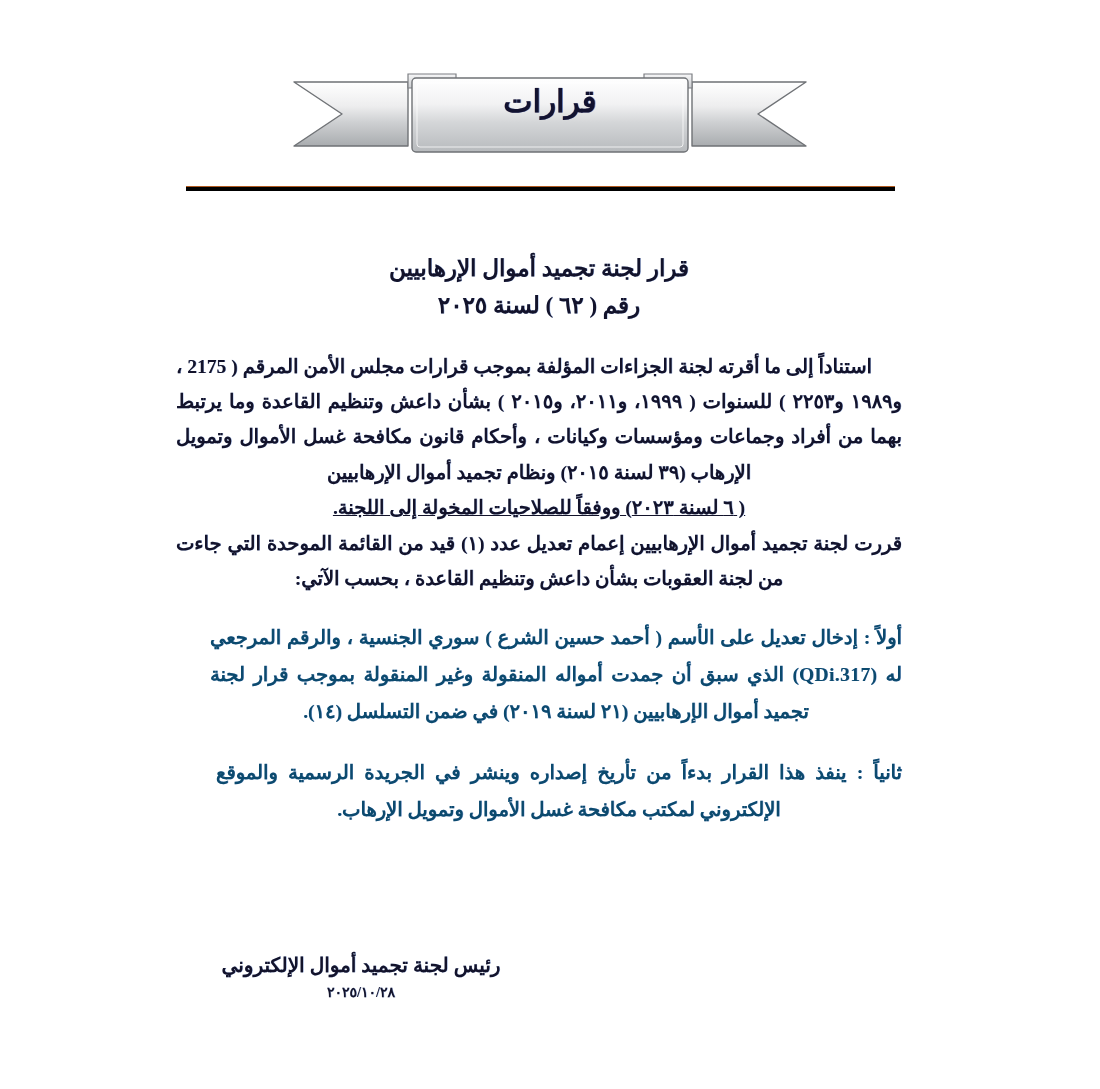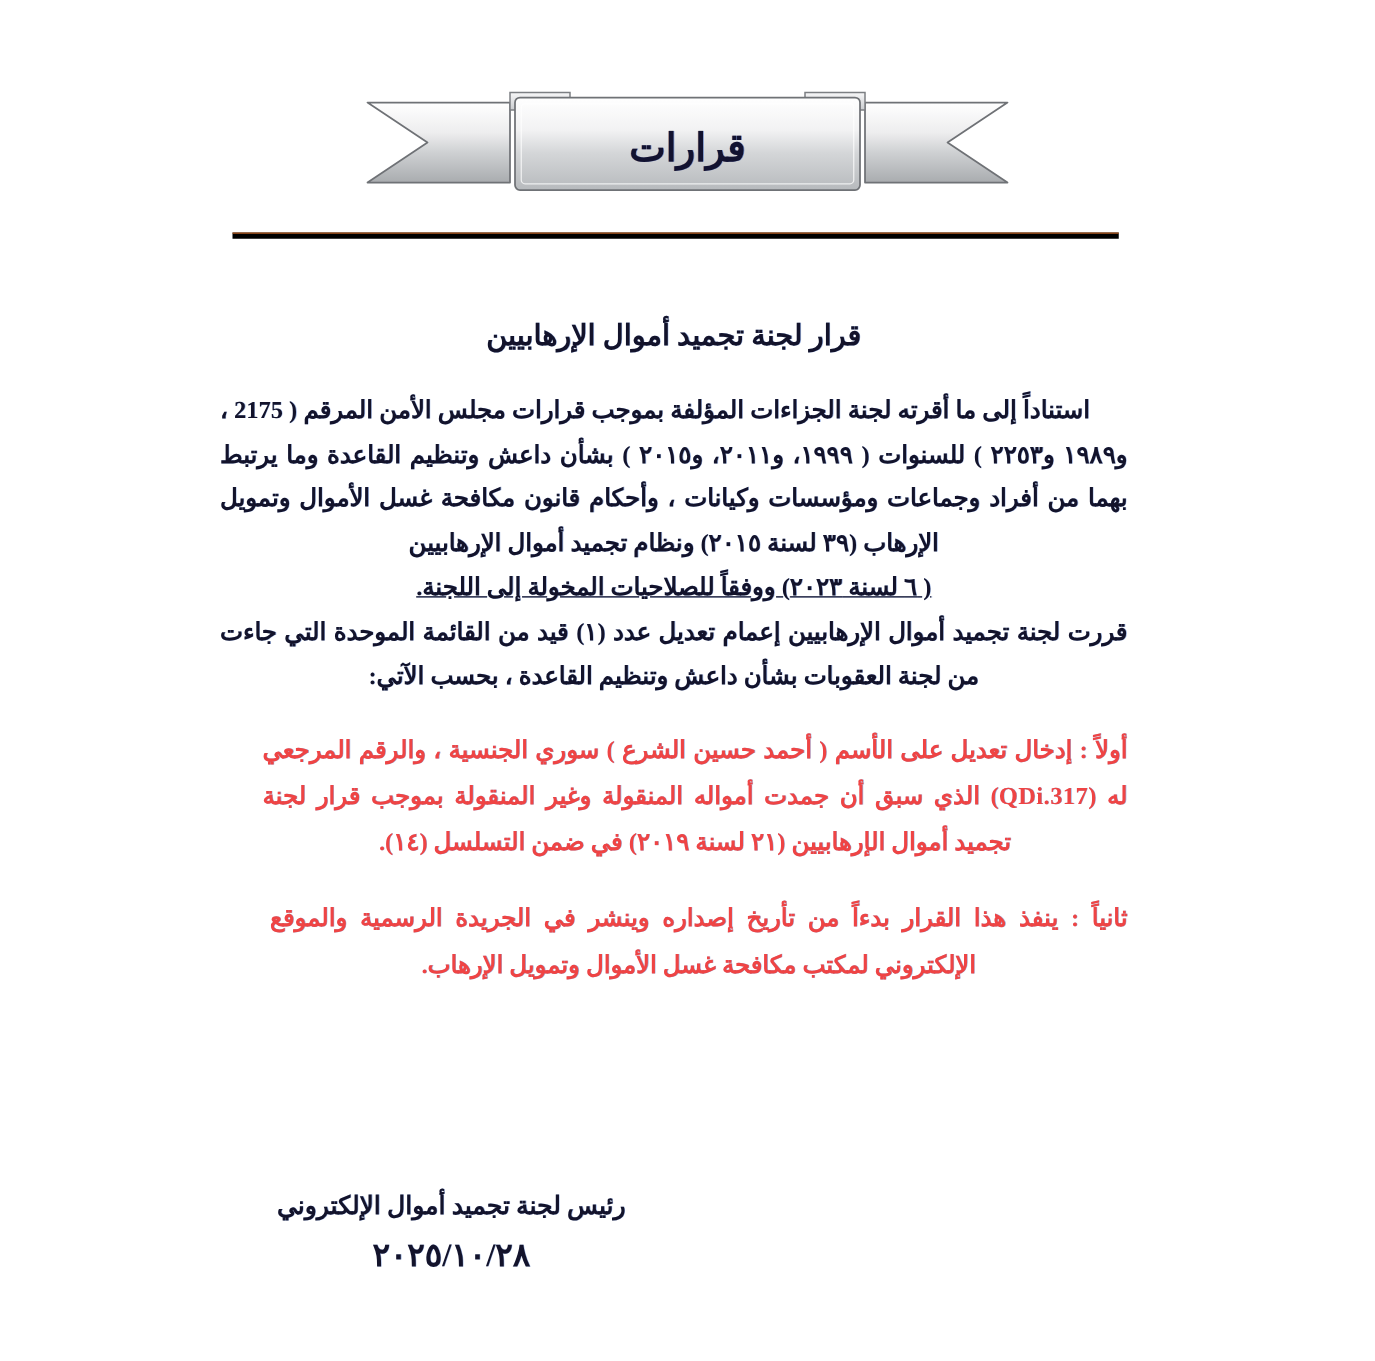--- a/index.html
+++ b/index.html
@@ -24,21 +24,21 @@
     left: 0;
     width: 1100px;
     height: 88px;
   }
   .banner-svg {
     display: block;
     margin: 0 auto;
   }
   .banner-title {
     position: absolute;
-    top: 76px;
+    top: 59px;
     left: 0;
     width: 1100px;
     height: 88px;
     display: flex;
     align-items: center;
     justify-content: center;
     pointer-events: none;
   }
   .banner-title span {
     font-family: "Liberation Serif", "DejaVu Serif", serif;
@@ -113,21 +113,21 @@
     text-indent: 0;
   }
 
   .clause {
     margin-top: 22px;
     font-weight: bold;
     font-size: 19.5px;
     line-height: 1.9;
     text-align: justify;
     text-align-last: center;
-    color: #ef4444;
+    color: #0c4a6e;
     text-shadow: 0.45px 0 0 rgba(40,90,190,0.45);
     padding-left: 34px;
   }
   .clause.first-clause {
     letter-spacing: 0.4px;
   }
 
   .clause-second {
     margin-top: 24px;
     padding-left: 40px;
@@ -144,21 +144,21 @@
   .signature .sig-role {
     font-weight: bold;
     font-size: 20px;
     line-height: 1.5;
     color: #13132b;
     text-shadow: 0.45px 0 0 rgba(40,90,190,0.45);
     display: block;
   }
   .signature .sig-date {
     font-weight: bold;
-    font-size: 26px;
+    font-size: 14px;
     line-height: 1.9;
     color: #13132b;
     letter-spacing: 1px;
     text-shadow: 0.45px 0 0 rgba(40,90,190,0.45);
     display: block;
     direction: rtl;
   }
 </style>
 </head>
 <body>
@@ -199,20 +199,21 @@
 <div class="banner-title">
   <span>قرارات</span>
 </div>
 
 <div class="divider"></div>
 
 <div class="doc">
 
   <div class="doc-title">
     <span>قرار لجنة تجميد أموال الإرهابيين</span>
+    <span class="line2">رقم ( ٦٢ ) لسنة ٢٠٢٥</span>
   </div>
 
   <p class="para p-basis">
     <span>استناداً إلى ما أقرته لجنة الجزاءات المؤلفة بموجب قرارات مجلس الأمن المرقم ( 2175 ، و١٩٨٩ و٢٢٥٣ ) للسنوات ( ١٩٩٩، و٢٠١١، و٢٠١٥ ) بشأن داعش وتنظيم القاعدة وما يرتبط بهما من أفراد وجماعات ومؤسسات وكيانات ، وأحكام قانون مكافحة غسل الأموال وتمويل الإرهاب (٣٩ لسنة ٢٠١٥) ونظام تجميد أموال الإرهابيين</span>
     <span class="last-line">( ٦  لسنة ٢٠٢٣) ووفقاً للصلاحيات المخولة إلى اللجنة.</span>
   </p>
 
   <p class="para p-decided">قررت لجنة تجميد أموال الإرهابيين إعمام تعديل عدد (١) قيد من القائمة الموحدة التي جاءت من لجنة العقوبات بشأن داعش وتنظيم القاعدة ، بحسب الآتي:</p>
 
   <p class="clause first-clause">أولاً : إدخال تعديل على الأسم ( أحمد حسين الشرع ) سوري الجنسية ، والرقم المرجعي له (QDi.317) الذي سبق أن جمدت أمواله المنقولة وغير المنقولة بموجب قرار لجنة تجميد أموال الإرهابيين (٢١ لسنة ٢٠١٩) في ضمن التسلسل (١٤).</p>

